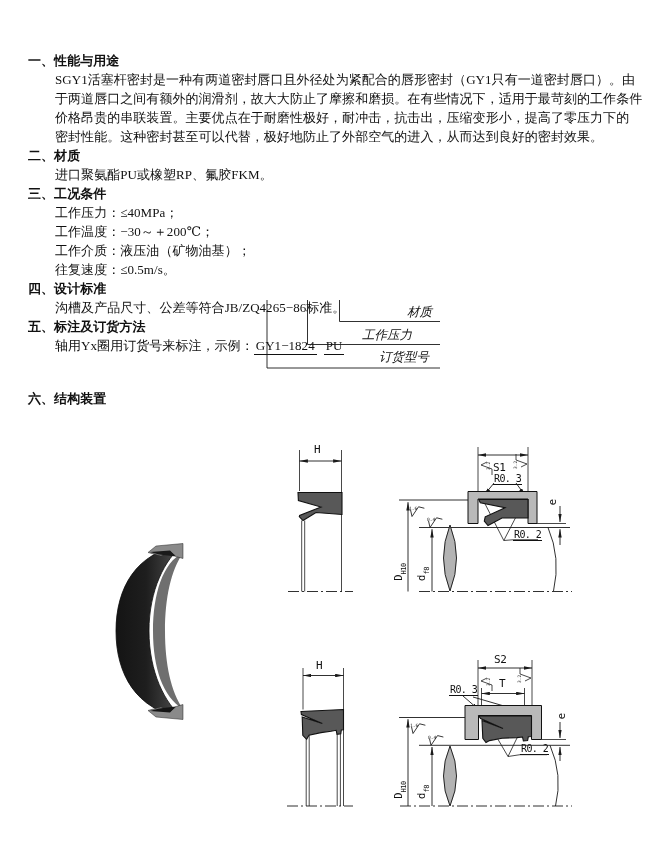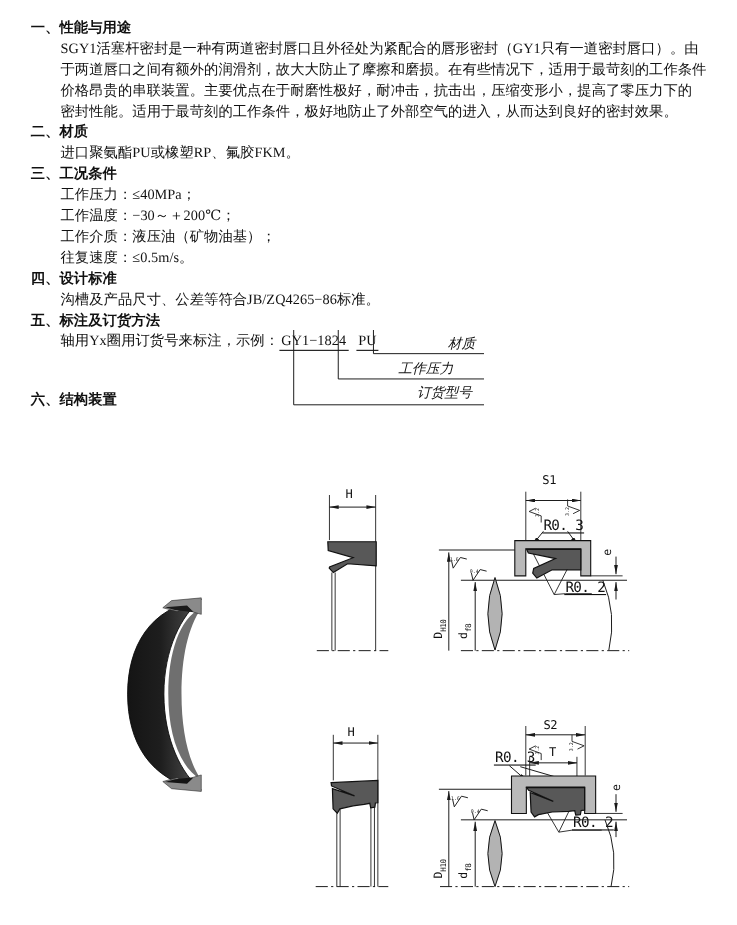--- a/index.html
+++ b/index.html
@@ -1,25 +1,25 @@
 <!DOCTYPE html>
 <html><head>
 <meta charset="utf-8">
 <style>
   html,body{margin:0;padding:0;}
   body{width:670px;height:841px;position:relative;background:#ffffff;overflow:hidden;
        font-family:"Liberation Serif","DejaVu Serif",serif;color:#111;}
-  .tline{position:absolute;white-space:nowrap;font-size:13px;line-height:13px;letter-spacing:0.05px;}
+  .tline{position:absolute;white-space:nowrap;font-size:13px;line-height:13px;letter-spacing:0.05px;margin-top:36px;}
   .hd{font-weight:700;}
   .u{border-bottom:1px solid #111;padding:0 2px 1px 2px;}
   .gap{display:inline-block;width:7px;}
   .clabel{position:absolute;white-space:nowrap;font-size:12.5px;line-height:13px;font-style:italic;}
   .dlabel{position:absolute;white-space:nowrap;font-family:"DejaVu Sans Mono",monospace;
           font-size:11px;line-height:11px;letter-spacing:-0.4px;}
-  .dsmall{font-size:13px;letter-spacing:-0.6px;}
+  .dsmall{font-size:10px;letter-spacing:-0.6px;}
   .du{border-bottom:1px solid #111;padding:0 1px 0 1px;}
   .vlabel{position:absolute;white-space:nowrap;font-family:"DejaVu Sans Mono",monospace;
           font-size:10.5px;line-height:10px;transform:translate(-50%,-50%) rotate(-90deg);}
   .vlabel sub{font-size:7px;letter-spacing:-0.5px;}
   svg{position:absolute;left:0;top:0;}
   .ln{stroke:#1a1a1a;stroke-width:0.9;fill:none;}
   .lnthin{stroke:#1a1a1a;stroke-width:0.8;fill:none;}
   .dim{stroke:#1a1a1a;stroke-width:0.9;fill:none;
        marker-start:url(#ar);marker-end:url(#ar);}
   .lead{stroke:#1a1a1a;stroke-width:0.9;fill:none;marker-end:url(#ar);}
@@ -29,21 +29,21 @@
   .lens{fill:#b3b3b3;stroke:#111;stroke-width:0.9;}
   .tiny{font-family:"DejaVu Sans Mono",monospace;font-size:4.5px;fill:#1a1a1a;}
 </style>
 </head>
 <body>
 
 <div class="tline hd" style="left:28px;top:18px">一、性能与用途</div>
 <div class="tline" style="left:55px;top:37px">SGY1活塞杆密封是一种有两道密封唇口且外径处为紧配合的唇形密封（GY1只有一道密封唇口）。由</div>
 <div class="tline" style="left:55px;top:56px">于两道唇口之间有额外的润滑剂，故大大防止了摩擦和磨损。在有些情况下，适用于最苛刻的工作条件</div>
 <div class="tline" style="left:55px;top:75px">价格昂贵的串联装置。主要优点在于耐磨性极好，耐冲击，抗击出，压缩变形小，提高了零压力下的</div>
-<div class="tline" style="left:55px;top:94px">密封性能。适用于最苛刻的工作条件，极好地防止了外部空气的进入，从而达到良好的密封效果。</div>
+<div class="tline" style="left:55px;top:94px">密封性能。这种密封甚至可以代替，极好地防止了外部空气的进入，从而达到良好的密封效果。</div>
 
 <div class="tline hd" style="left:28px;top:113px">二、材质</div>
 <div class="tline" style="left:55px;top:132px">进口聚氨酯PU或橡塑RP、氟胶FKM。</div>
 
 <div class="tline hd" style="left:28px;top:151px">三、工况条件</div>
 <div class="tline" style="left:55px;top:170px">工作压力：≤40MPa；</div>
 <div class="tline" style="left:55px;top:189px">工作温度：−30～＋200℃；</div>
 <div class="tline" style="left:55px;top:208px">工作介质：液压油（矿物油基）；</div>
 <div class="tline" style="left:55px;top:227px">往复速度：≤0.5m/s。</div>
 
@@ -54,21 +54,21 @@
 <div class="tline" style="left:55px;top:303px"><span>轴用Yx圈用订货号来标注，示例：</span><span class="u">GY1−1824</span><span class="gap"></span><span class="u">PU</span></div>
 
 <div class="clabel" style="left:407px;top:306px">材质</div>
 <div class="clabel" style="left:362px;top:329px">工作压力</div>
 <div class="clabel" style="left:379px;top:351px">订货型号</div>
 
 <div class="tline hd" style="left:28px;top:356px">六、结构装置</div>
 
 <div class="dlabel" style="left:314px;top:444px">H</div>
 
-<div class="dlabel" style="left:493px;top:431px">S1</div>
+<div class="dlabel" style="left:493px;top:462px">S1</div>
 <div class="dlabel dsmall du" style="left:493px;top:473px">R0. 3</div>
 <div class="dlabel dsmall du" style="left:513px;top:529px">R0. 2</div>
 <div class="vlabel" style="left:552px;top:502px">e</div>
 <div class="vlabel" style="left:401px;top:572px"><span>D</span><sub>H10</sub></div>
 <div class="vlabel" style="left:424px;top:574px"><span>d</span><sub>f8</sub></div>
 
 <div class="dlabel" style="left:316px;top:660px">H</div>
 
 <div class="dlabel" style="left:494px;top:654px">S2</div>
 <div class="dlabel" style="left:499px;top:678px">T</div>

